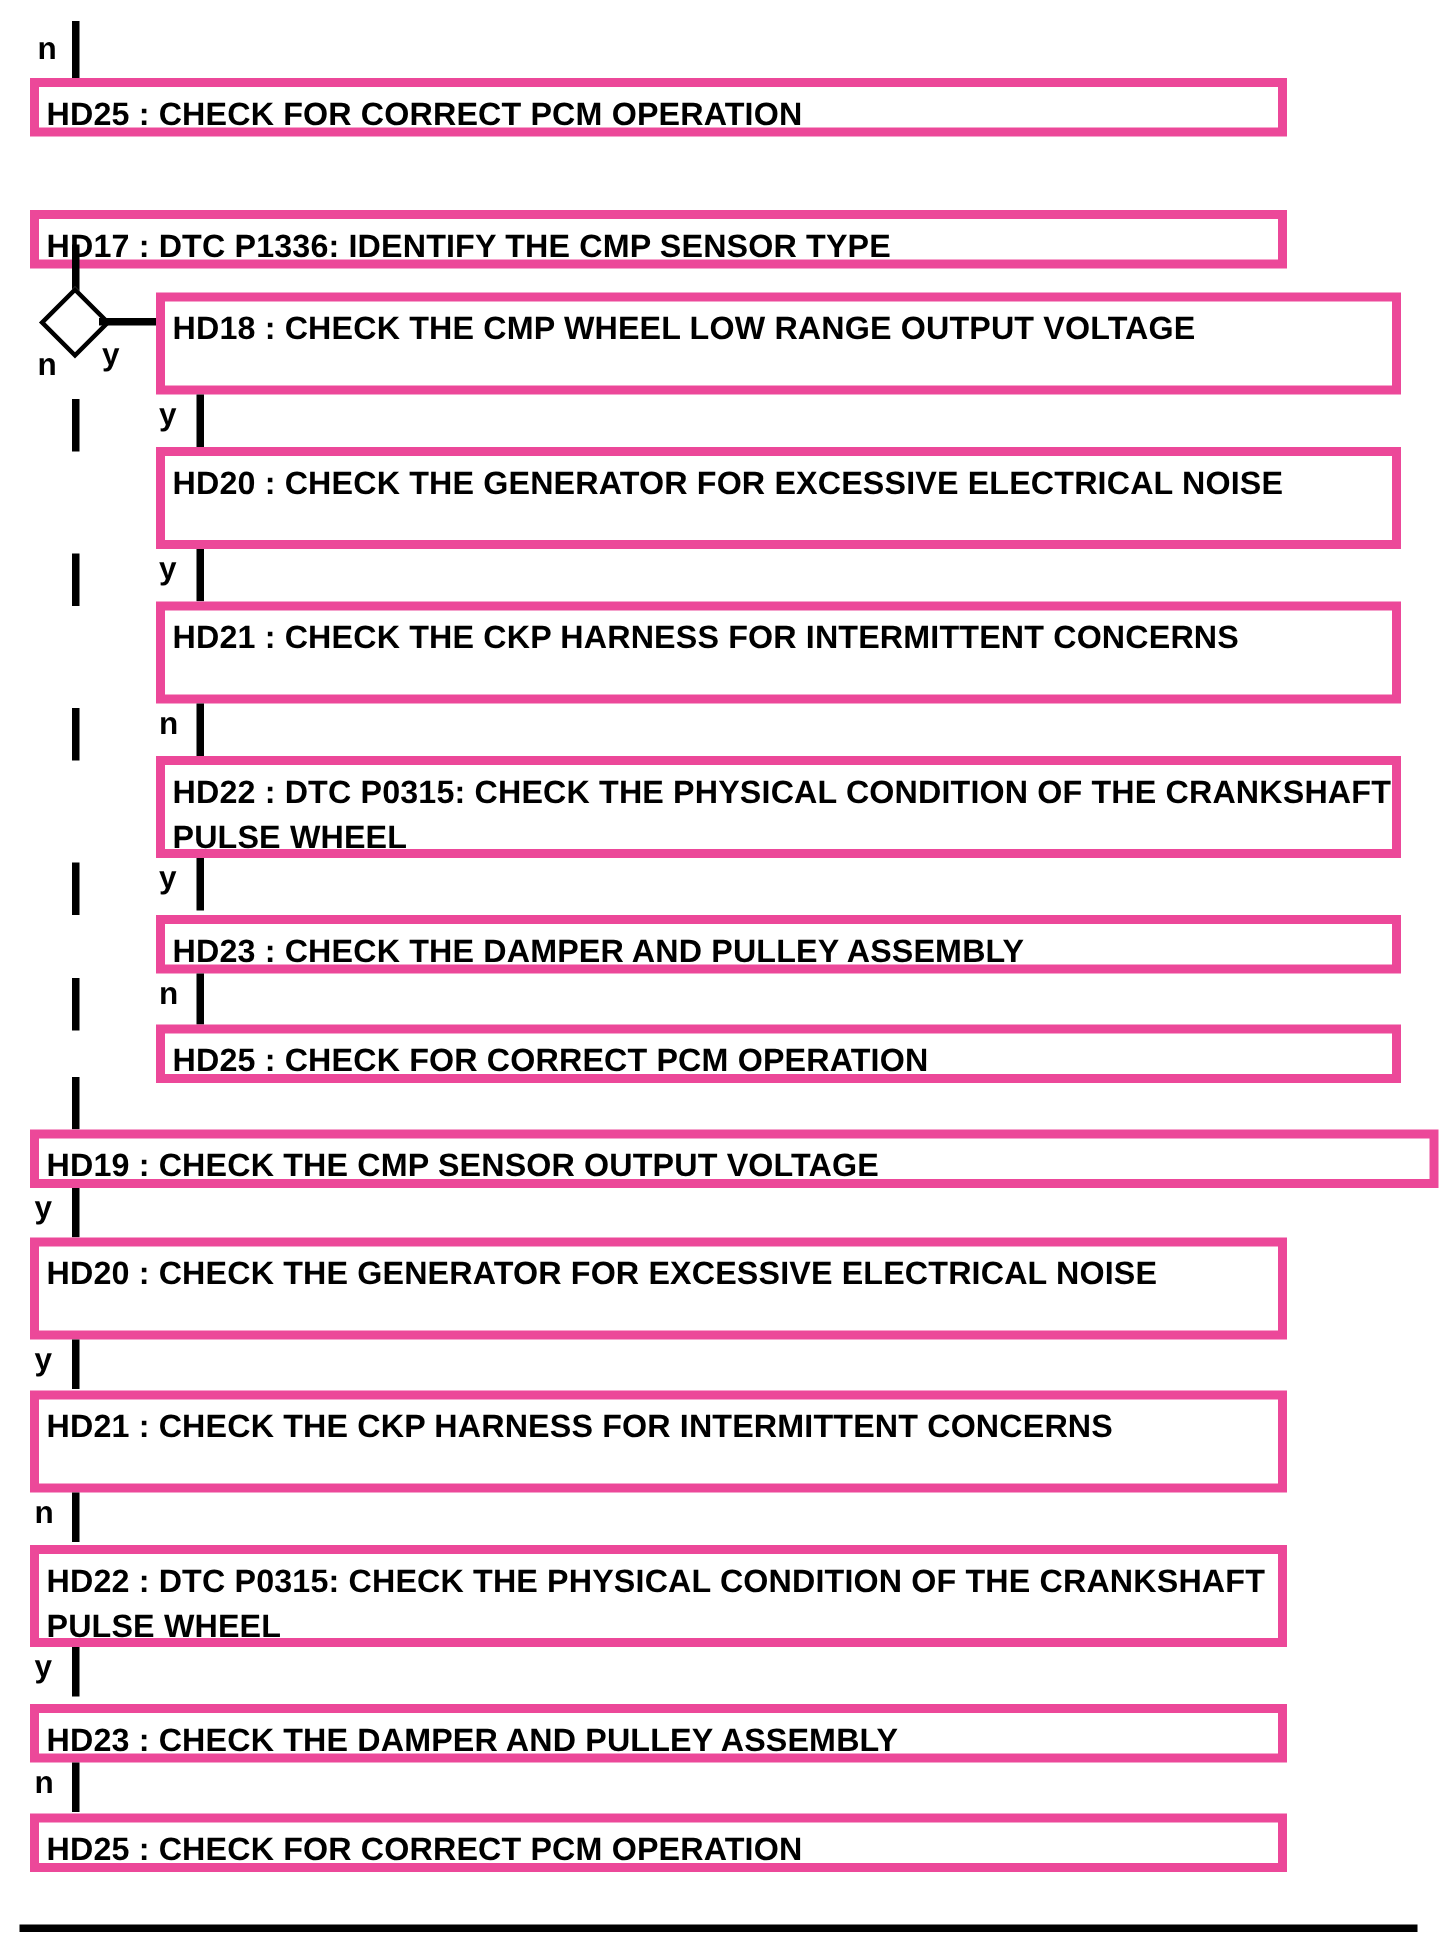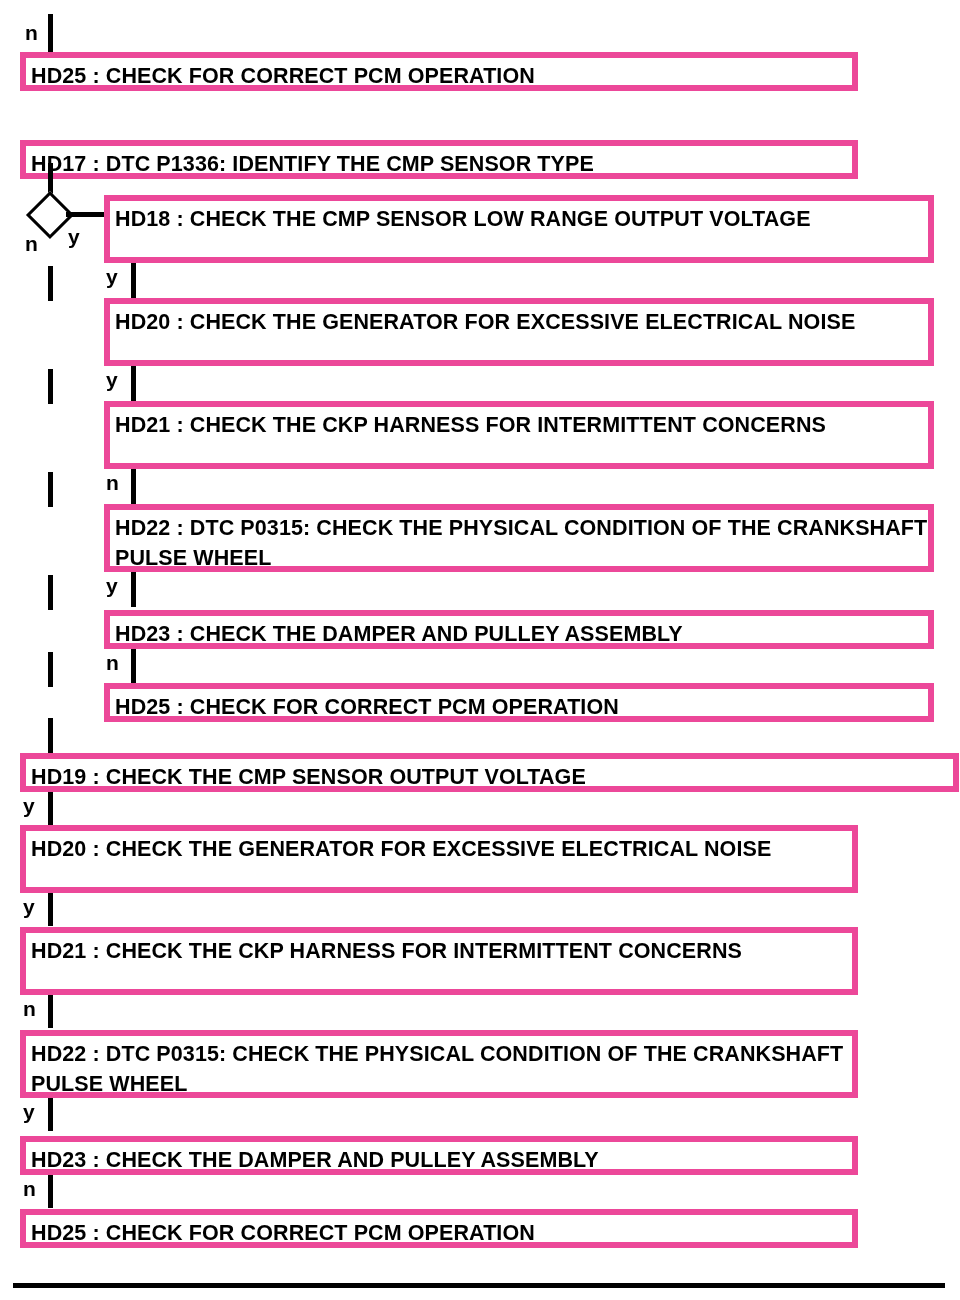--- a/index.html
+++ b/index.html
@@ -93,21 +93,21 @@
   <div class="node" style="left:20px; top:124px; width:838px; height:39px;margin-top:16px;">HD17 : DTC P1336: IDENTIFY THE CMP SENSOR TYPE</div>
 
   <div class="vline" style="left:48px; top:163px; height:37px;"></div>
 
   <div class="diamond" style="left:33px; top:198px;"></div>
   <span class="blabel" style="left:25px; top:233px;">n</span>
   <span class="blabel" style="left:68px; top:226px;">y</span>
 
   <div class="hline" style="left:66px; top:212px; width:40px;"></div>
 
-  <div class="node" style="left:104px; top:195px; width:830px; height:68px;">HD18 : CHECK THE CMP SENSOR LOW RANGE OUTPUT VOLTAGE</div>
+  <div class="node" style="left:104px; top:195px; width:830px; height:68px;">HD18 : CHECK THE CMP WHEEL LOW RANGE OUTPUT VOLTAGE</div>
   <div class="vline" style="left:131px; top:263px; height:35px;"></div>
   <span class="blabel" style="left:106px; top:266px;">y</span>
 
   <div class="node" style="left:104px; top:298px; width:830px; height:68px;">HD20 : CHECK THE GENERATOR FOR EXCESSIVE ELECTRICAL NOISE</div>
   <div class="vline" style="left:131px; top:366px; height:35px;"></div>
   <span class="blabel" style="left:106px; top:369px;">y</span>
 
   <div class="node" style="left:104px; top:401px; width:830px; height:68px;">HD21 : CHECK THE CKP HARNESS FOR INTERMITTENT CONCERNS</div>
   <div class="vline" style="left:131px; top:469px; height:35px;"></div>
   <span class="blabel" style="left:106px; top:472px;">n</span>

